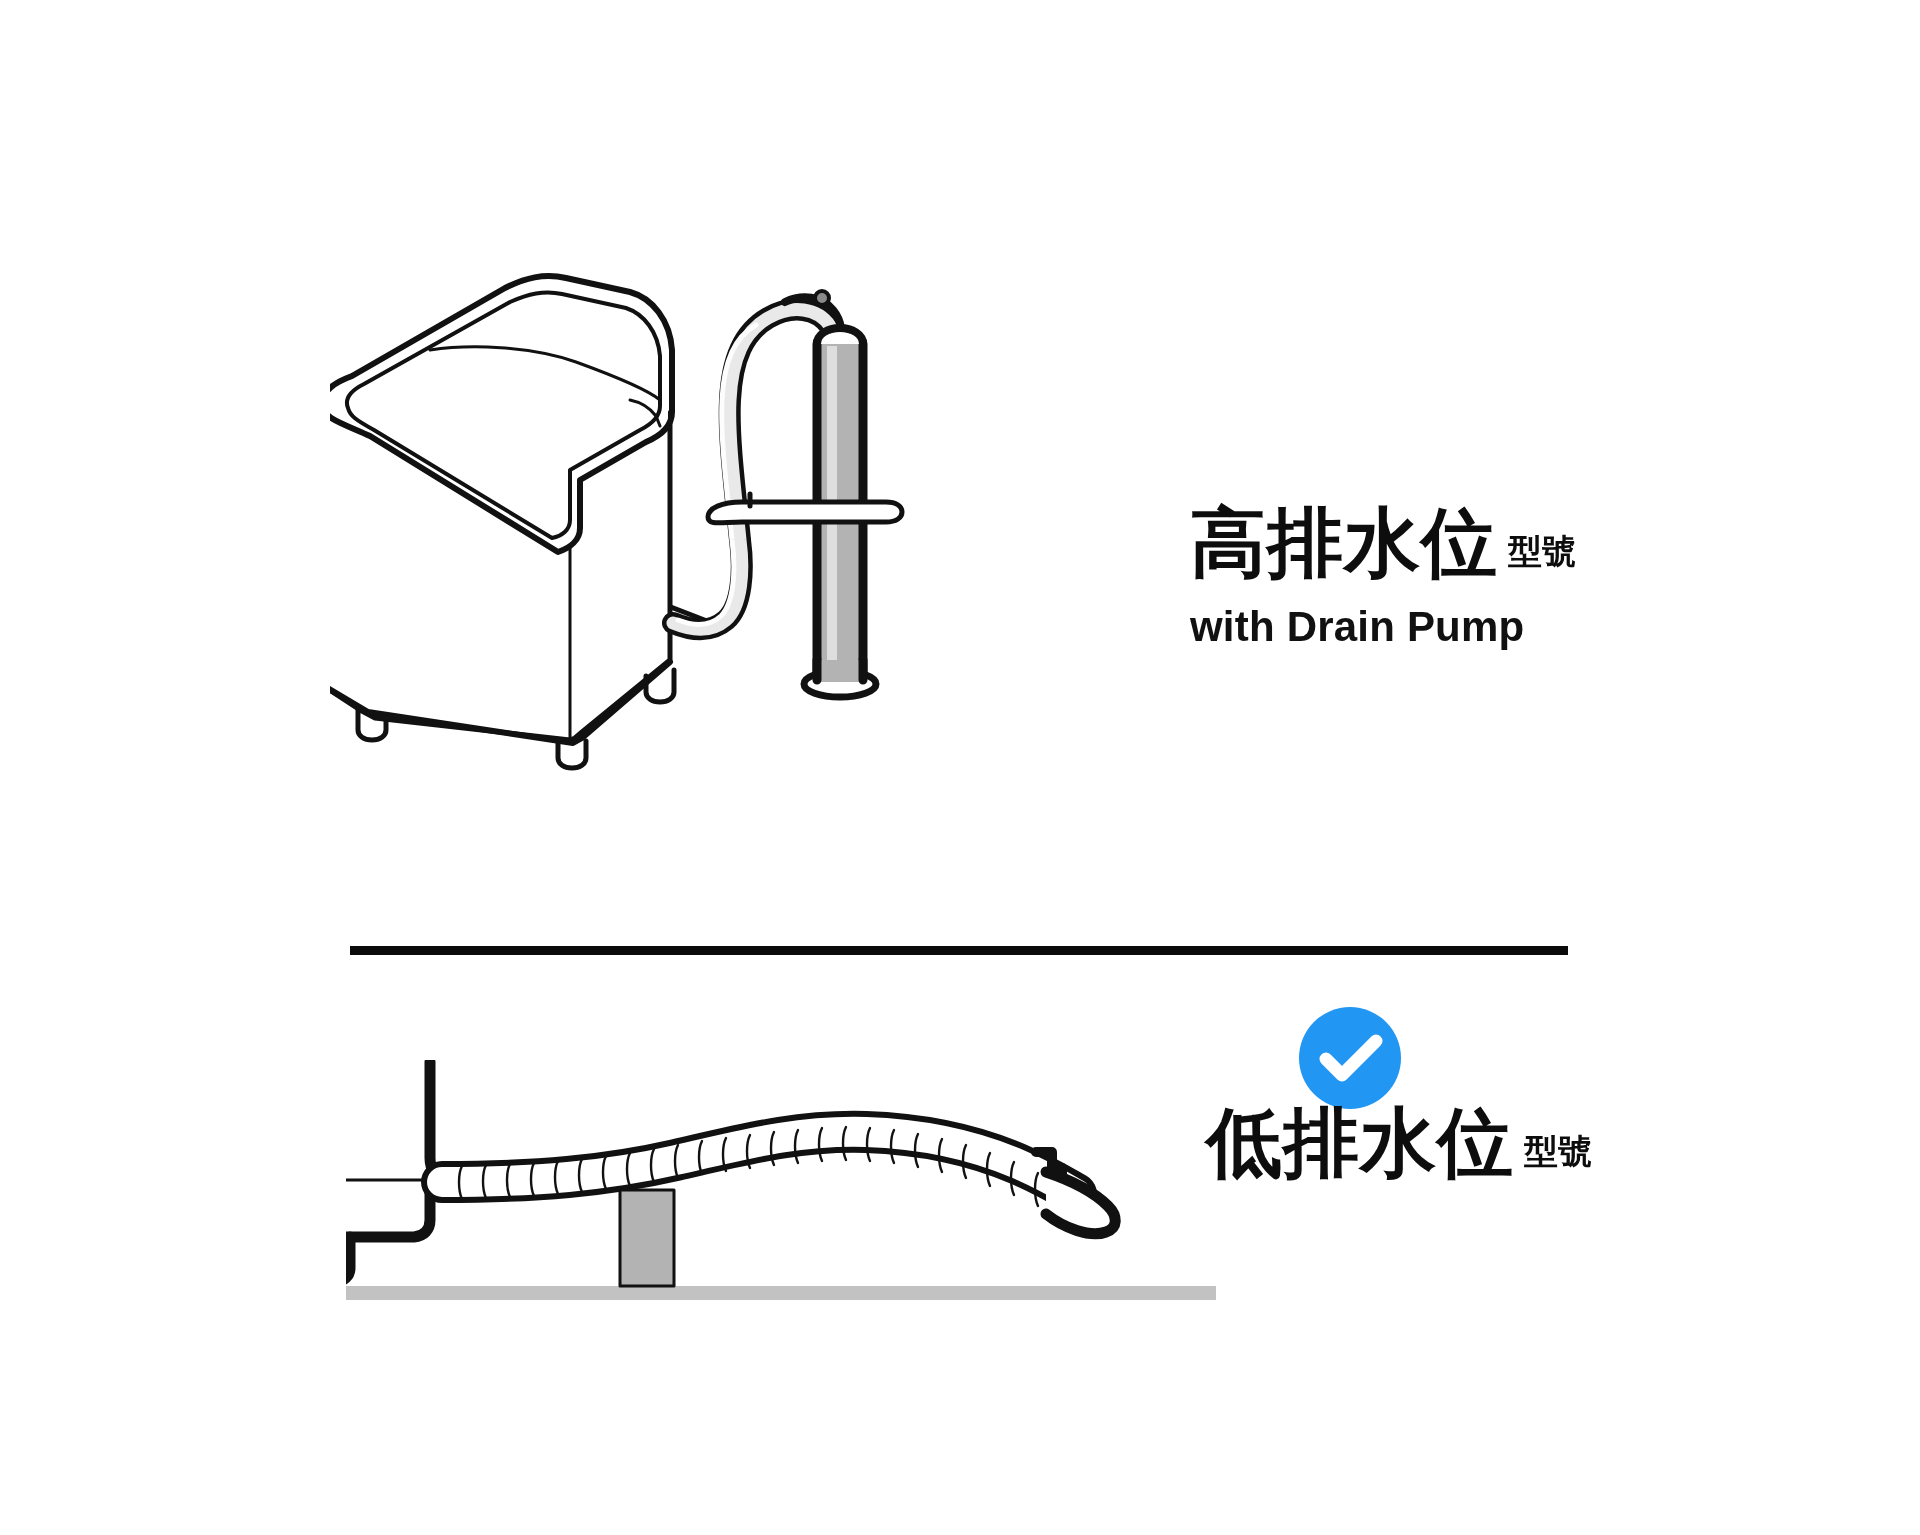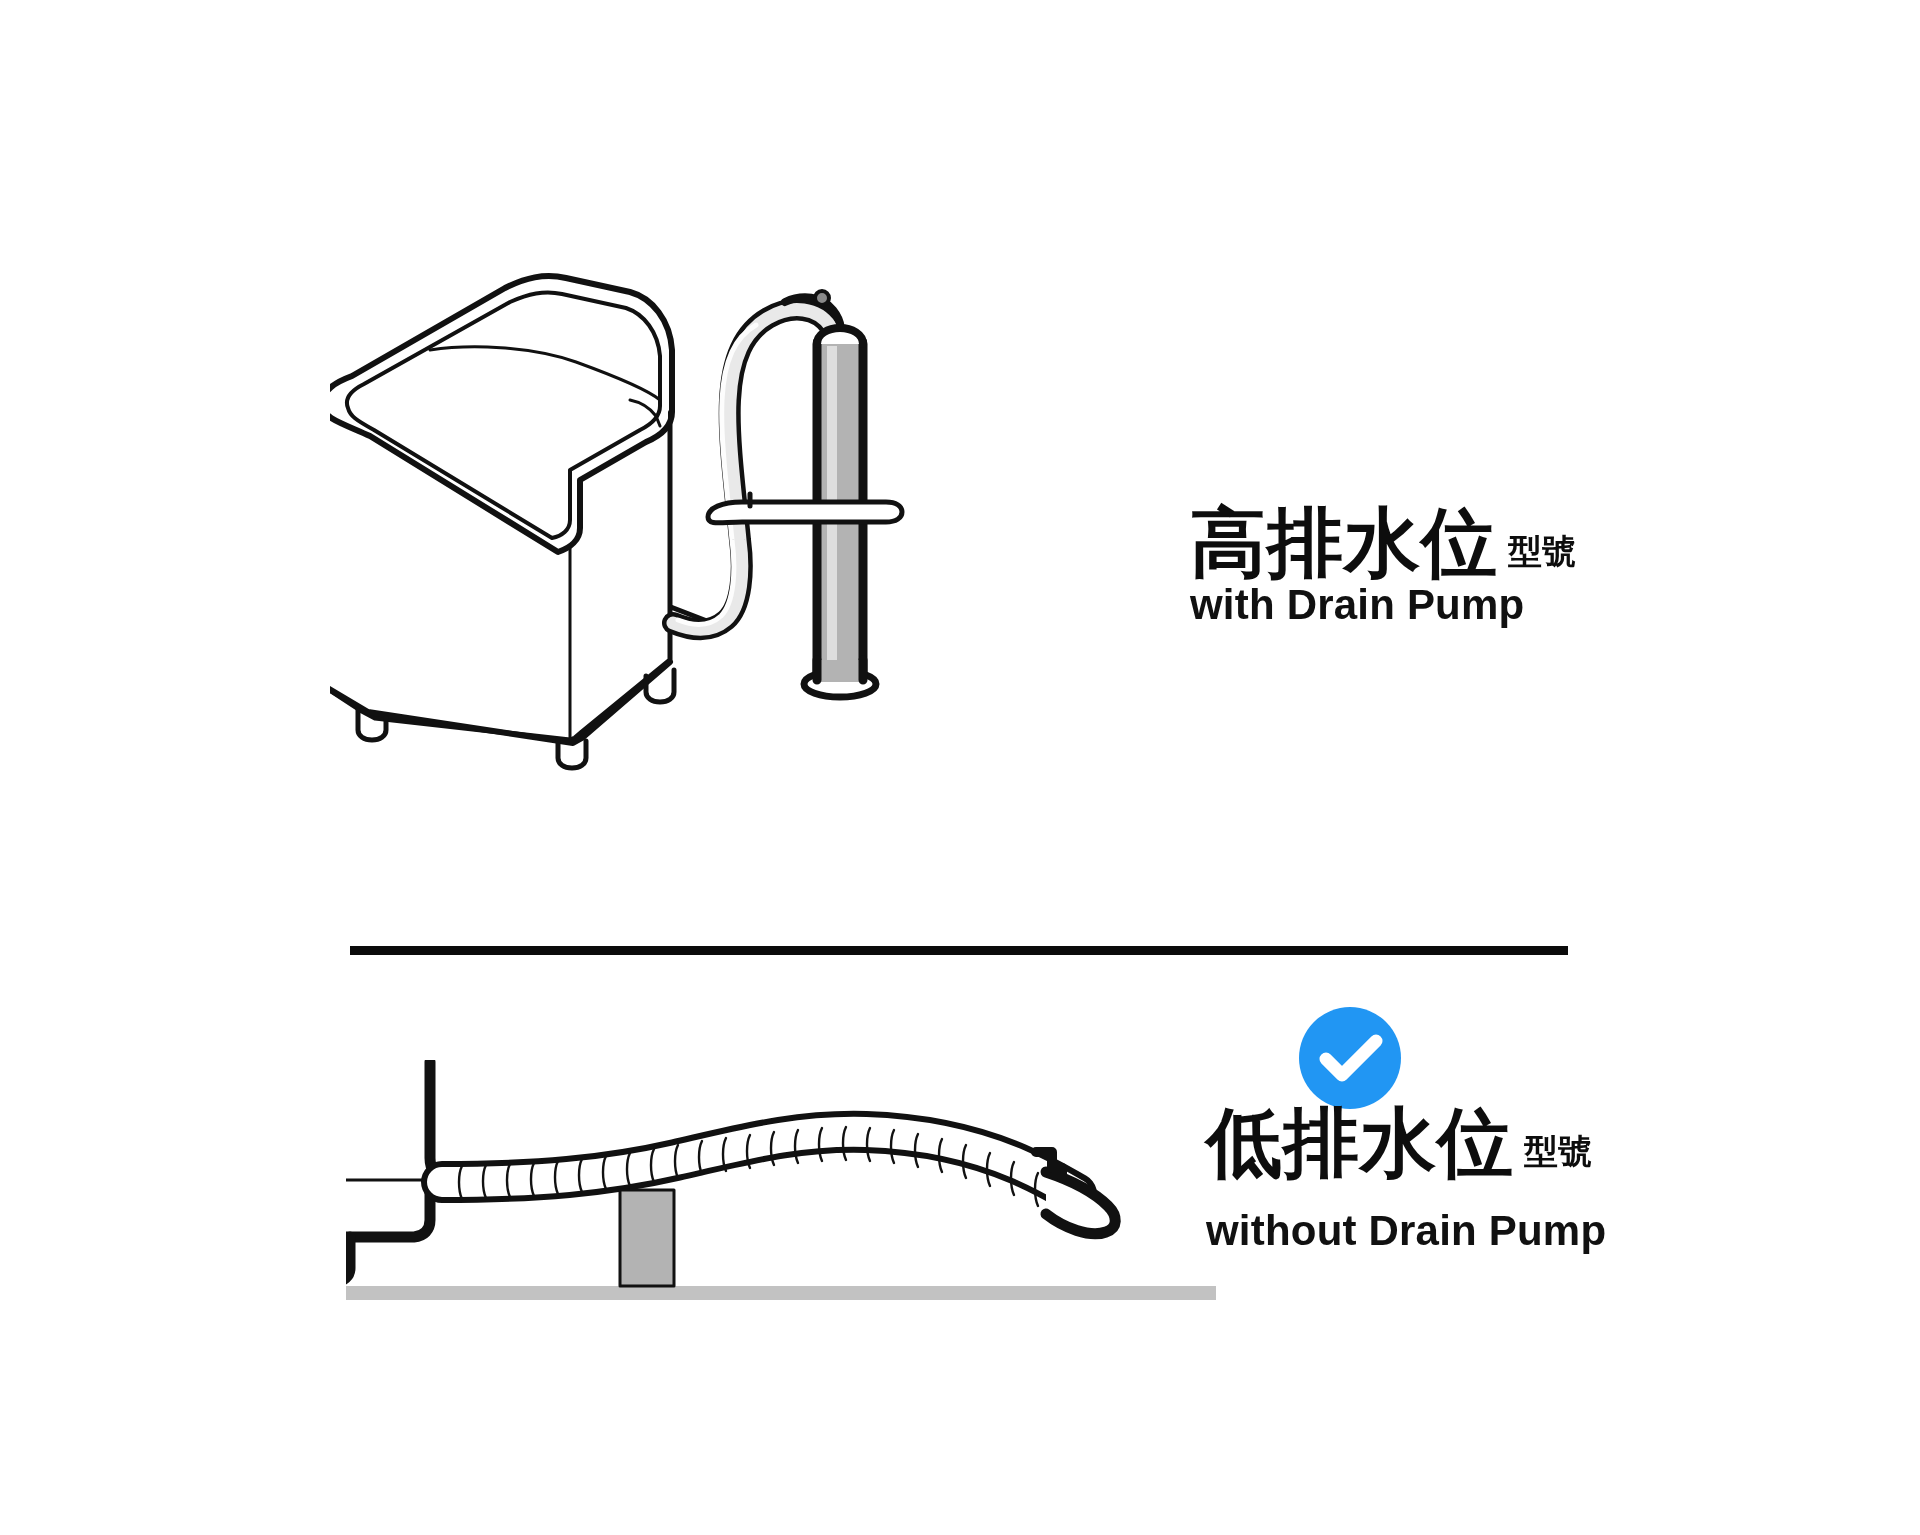--- a/index.html
+++ b/index.html
@@ -62,20 +62,21 @@
     position:relative;
     top:-6px;
   }
   .en-line{
     font-family:"Liberation Sans","DejaVu Sans",sans-serif;
     font-size:42px;
     font-weight:700;
     color:#111111;
     white-space:nowrap;
     letter-spacing:0.2px;
+    margin-top:22px;
   }
   #label-bottom .en-line{margin-top:26px;}
 
   
   #check-badge{
     position:absolute;
     left:1283px;top:1007px;
     width:102px;height:102px;
   }
 </style>
@@ -257,17 +258,16 @@
 
     <svg id="check-badge" viewBox="0 0 102 102" style="top:52px;">
       <circle cx="51" cy="51" r="51" fill="#2196f3"></circle>
       <path d="M 27,52 L 43,68 L 77,34" fill="none" stroke="#ffffff" stroke-width="13" stroke-linecap="round" stroke-linejoin="round"></path>
     </svg>
 
     <div class="label-block" id="label-bottom" style="top:150px;">
       <div class="cjk-line">
         <span class="cjk-main">低排水位</span><span class="cjk-sub">型號</span>
       </div>
-      <div class="en-line">without Drain Pump</div>
     </div>
   </div>
 
 </div>
 
 </body></html>

